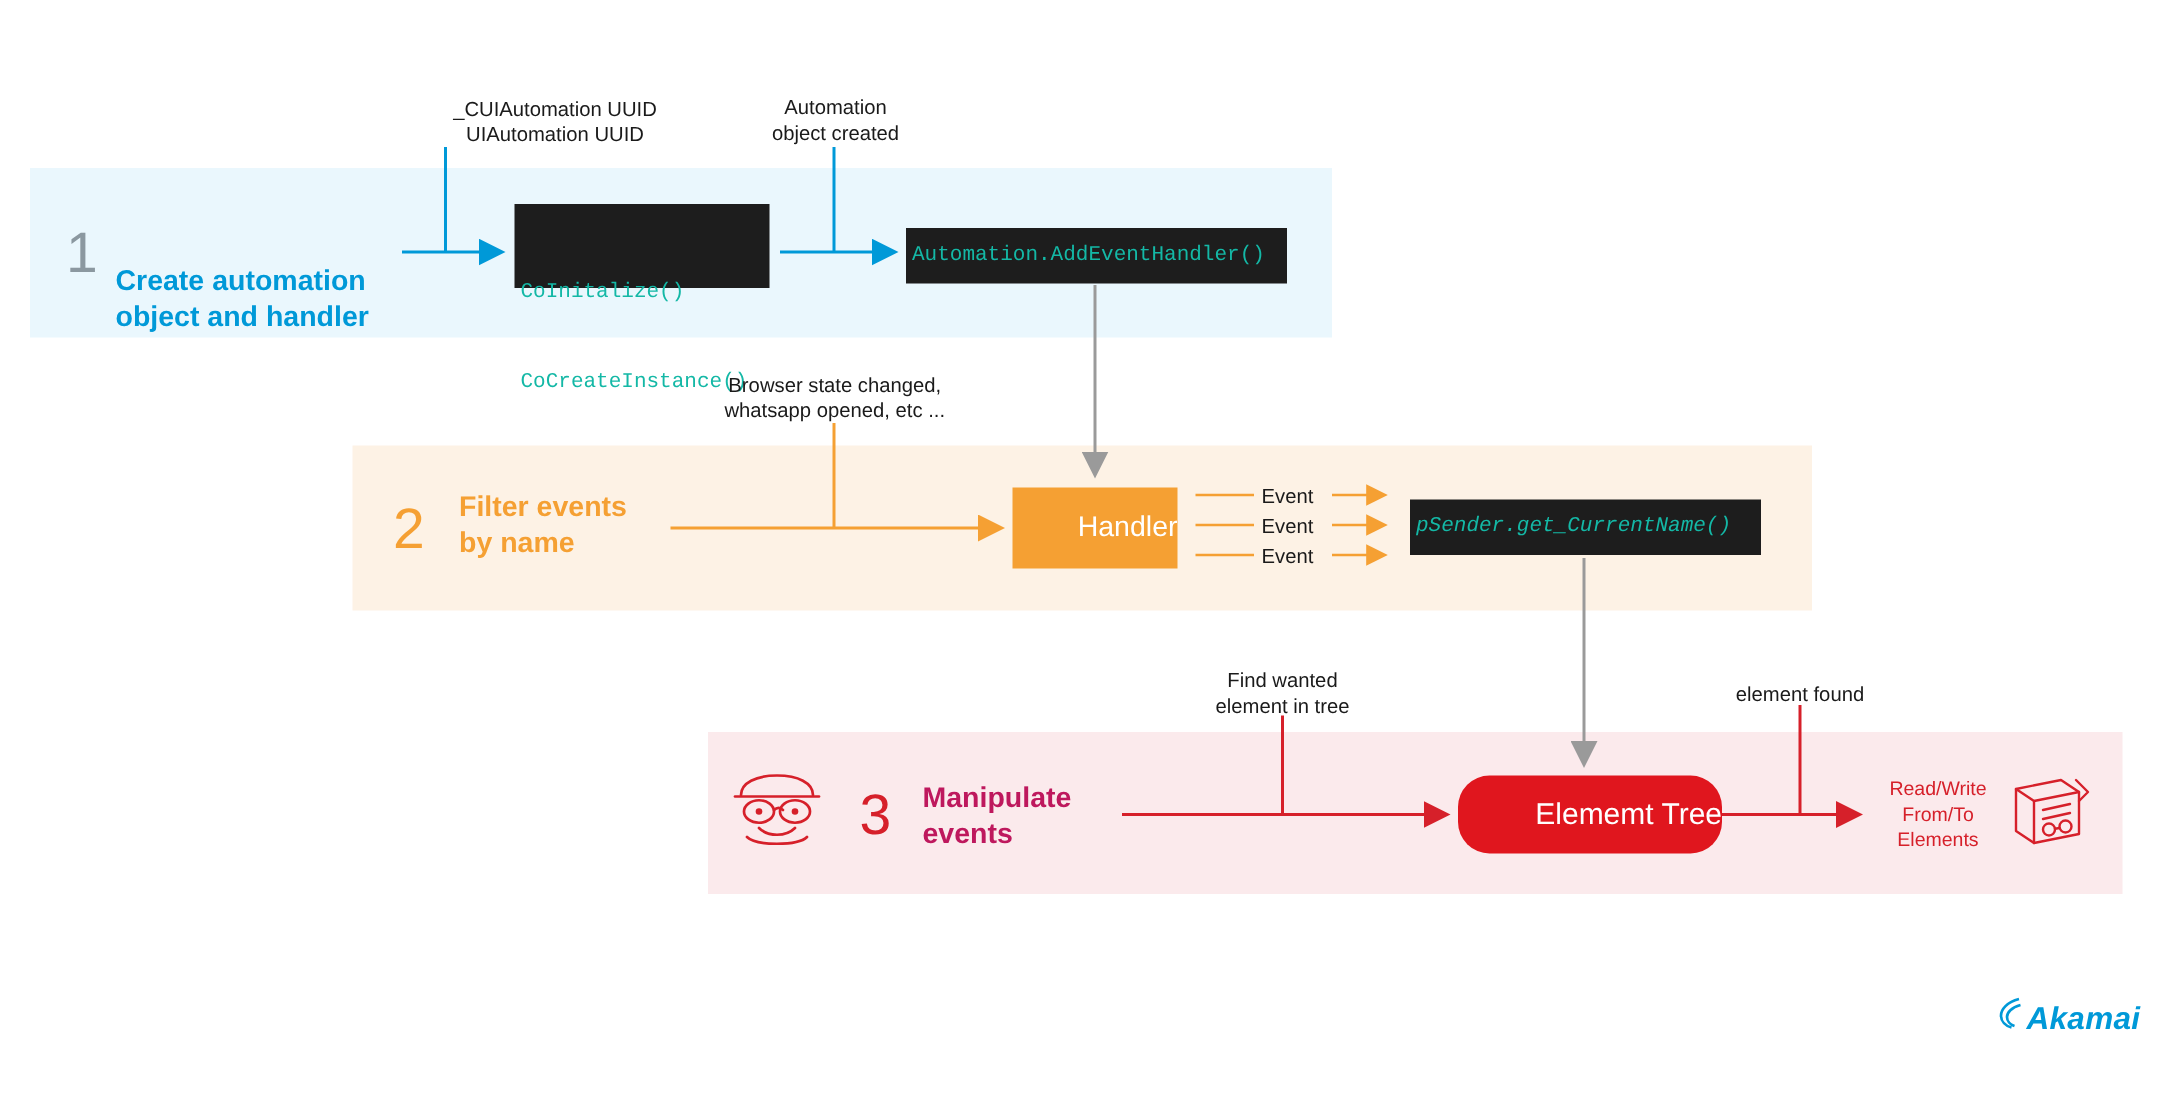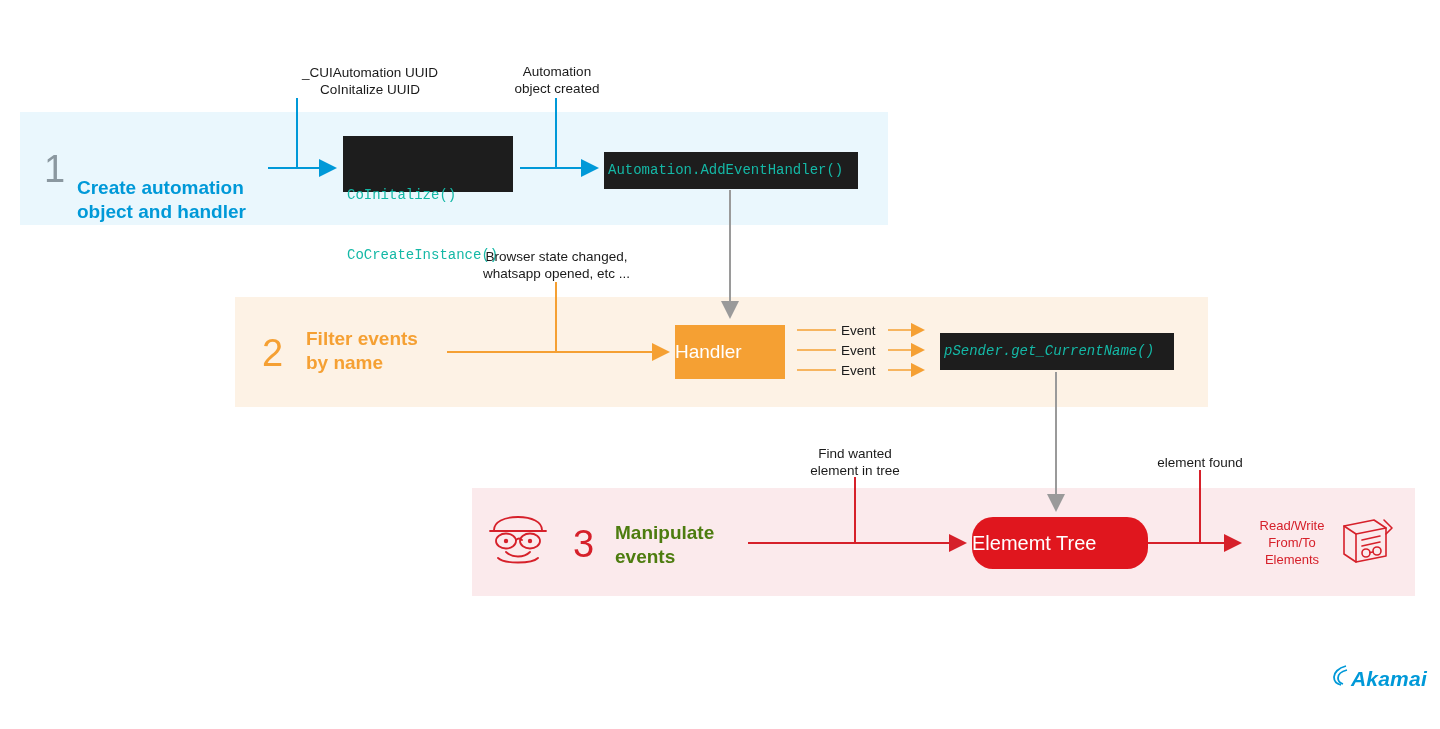--- a/index.html
+++ b/index.html
@@ -35,21 +35,21 @@
     font-family: "Liberation Sans", sans-serif;
   }
   .step-title {
     position: absolute;
     font-size: 19px;
     font-weight: bold;
     line-height: 1.28;
   }
   .c-blue   { color: #0099d8; margin-top: 33px; }
   .c-orange { color: #f5a033; }
-  .c-red    { color: #4d7c0f; }
+  .c-red    { color: #be185d; }
 
   .num-grey { color: #8b98a0; }
   .num-orange { color: #f5a033; }
   .num-red { color: #d6202a; }
 
   .code-box {
     position: absolute;
     background: #1d1d1d;
     color: #14b8a6;
     font-family: "Liberation Mono", monospace;
@@ -58,21 +58,21 @@
     box-sizing: border-box;
     padding: 8px 4px;
     white-space: pre;
   }
 
   .solid-box {
     position: absolute;
     box-sizing: border-box;
     display: flex;
     align-items: center;
-    justify-content: flex-start;
+    justify-content: flex-end;
     color: #ffffff;
     font-size: 19px;
   }
   .handler-box { background: #f5a033; left: 675px; top: 325px; width: 110px; height: 54px; }
   .tree-box    { background: #e0161e; left: 972px; top: 517px; width: 176px; height: 52px; font-size: 20px; border-radius: 21px; }
 
   .note {
     position: absolute;
     font-size: 13.5px;
     color: #1a1a1a;
@@ -127,21 +127,21 @@
   <div class="band band3"></div>
 
   <div class="step-num num-grey" style="left:44px; top:150px;">1</div>
   <div class="step-title c-blue" style="left:77px; top:143px; width:240px;">
     <div>Create automation</div>
     <div>object and handler</div>
   </div>
 
   <div class="note" style="left:205px; top:64px; width:330px;">
     <div>_CUIAutomation UUID</div>
-    <div>CoInitalize UUID</div>
+    <div>UIAutomation UUID</div>
   </div>
 
   <div class="note" style="left:457px; top:63px; width:200px;">
 
     <div>Automation</div>
     <div>object created</div>
   </div>
 
   <div class="code-box" style="left:343px; top:136px; width:170px; height:56px;">
     <div>CoInitalize()</div>

